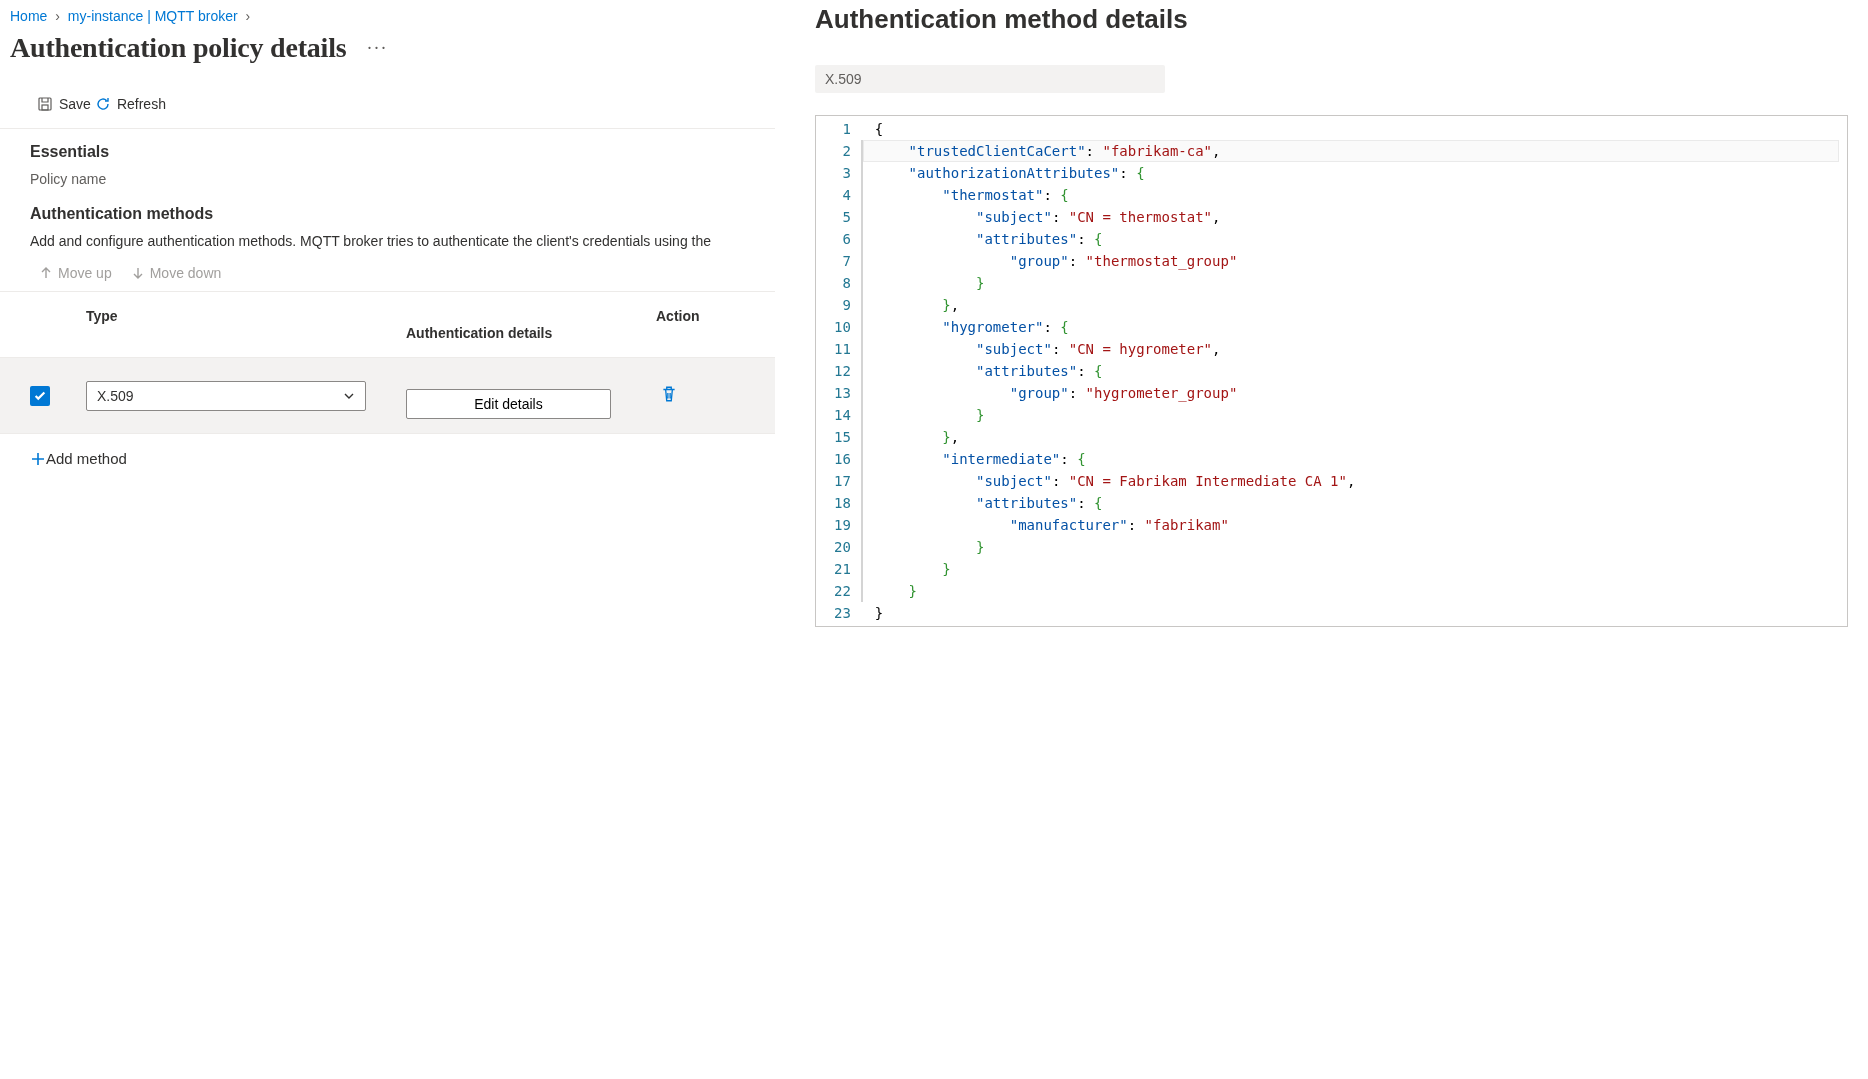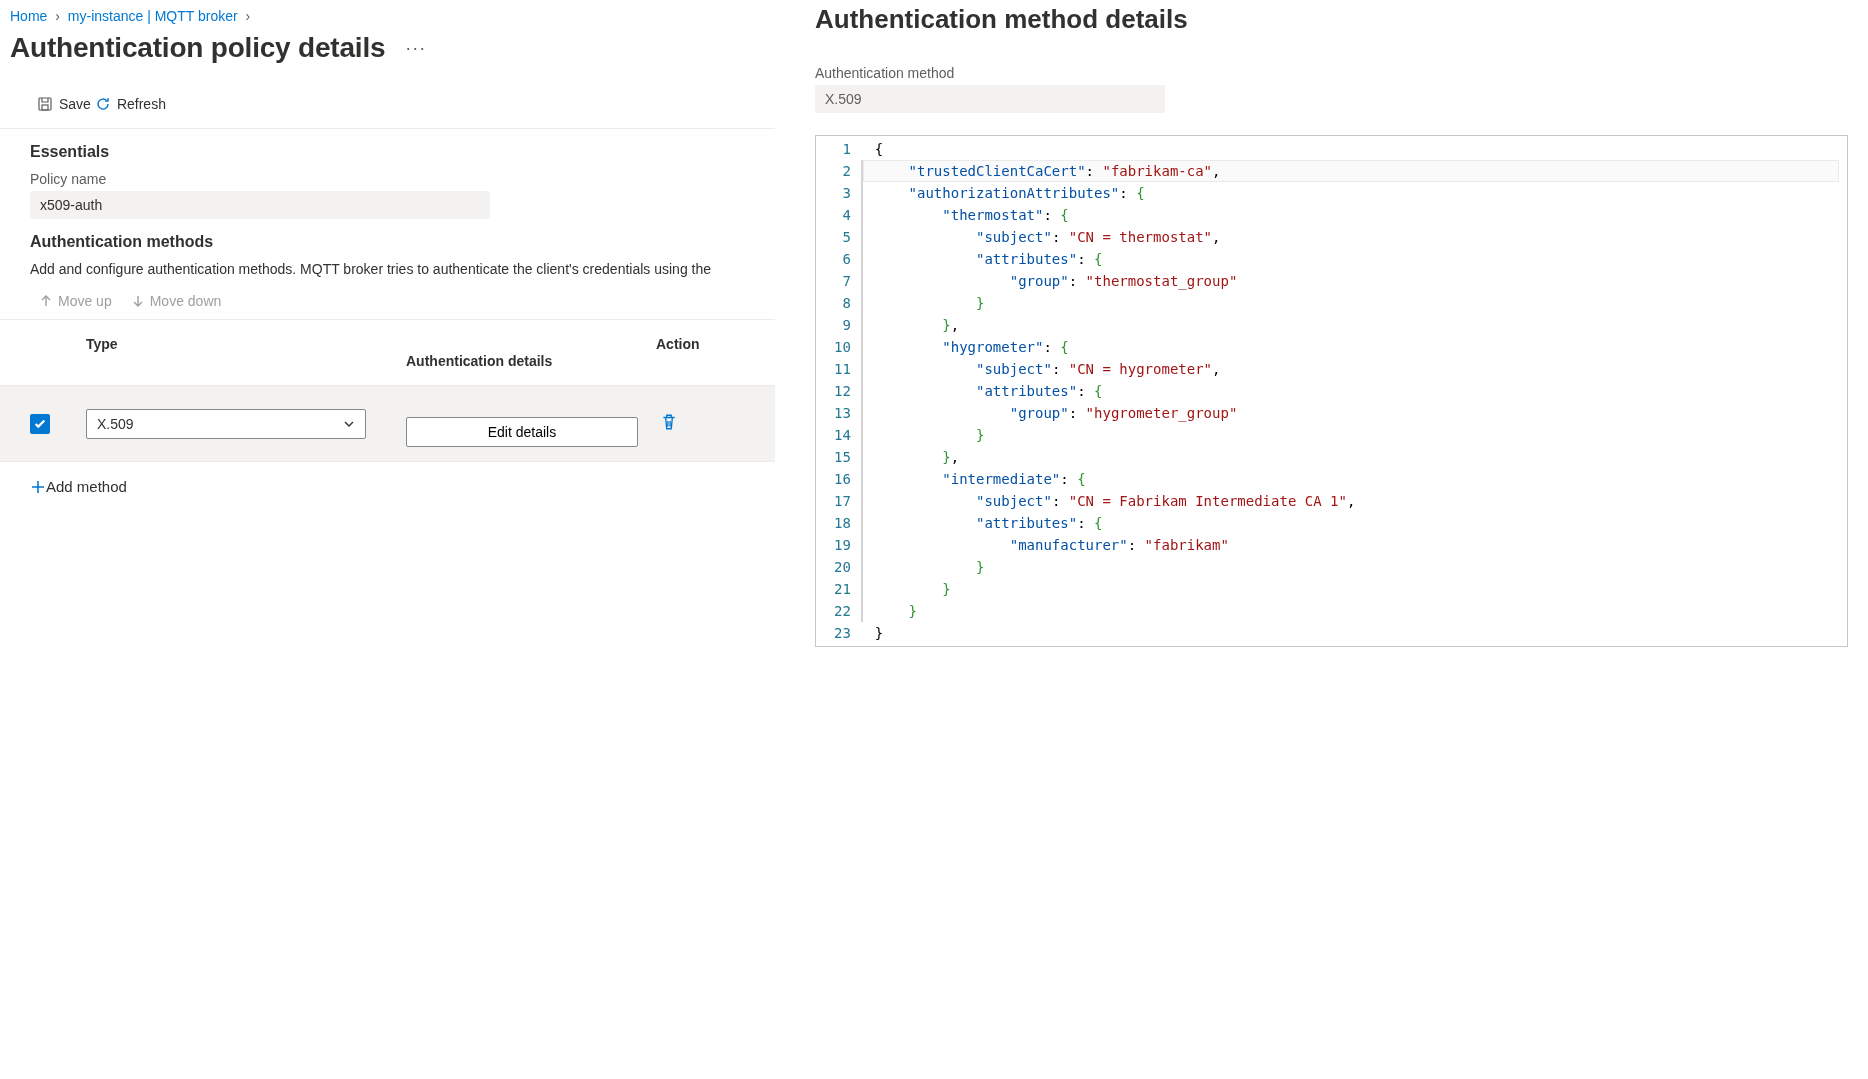--- a/index.html
+++ b/index.html
@@ -35,20 +35,21 @@
     }
     .breadcrumb .sep {
       color: #605e5c;
       margin: 0 4px;
     }
     
     .page-title-row {
       display: flex;
       align-items: center;
       padding: 4px 10px 16px;
+      font-family: Liberation Serif, serif;
     }
     .page-title {
       font-size: 28px;
       font-weight: 600;
       letter-spacing: -0.2px;
     }
     .more-btn {
       margin-left: 20px;
       color: #605e5c;
       cursor: pointer;
@@ -172,21 +173,21 @@
       border-radius: 2px;
       background: #fff;
       font-size: 14px;
       display: flex;
       align-items: center;
       justify-content: space-between;
       cursor: pointer;
     }
     .type-select svg { width: 12px; height: 12px; }
     .edit-btn {
-      width: 232px;
+      width: 205px;
       padding: 6px 10px;
       border: 1px solid #8a8886;
       border-radius: 2px;
       background: #fff;
       font-size: 14px;
       text-align: center;
       cursor: pointer;
     }
     .delete-btn {
       background: none;
@@ -299,21 +300,20 @@
         <path d="M13 8a5 5 0 1 1-1.5-3.5"></path>
         <path d="M13 2v3h-3"></path>
       </svg>
       <span>Refresh</span>
     </button>
   </div>
 
   <div class="section">
     <div class="section-title">Essentials</div>
     <div class="field-label">Policy name</div>
-    <input class="readonly-input" readonly="" value="x509-auth" style="">
   </div>
 
   <div class="section">
     <div class="section-title">Authentication methods</div>
     <div class="section-desc">Add and configure authentication methods. MQTT broker tries to authenticate the client's credentials using the</div>
   </div>
 
   <div class="move-toolbar">
     <button class="move-btn">
       <svg viewBox="0 0 16 16" fill="none" stroke="#a19f9d" stroke-width="1.4">
@@ -370,21 +370,20 @@
         <path d="M8 2v12M2 8h12"></path>
       </svg>
     <span>Add method</span>
   </button>
 </div>
 
 <div class="right-panel">
   <h2 class="right-title">Authentication method details</h2>
 
   <div class="right-section">
-    <div class="field-label">Authentication method</div>
     <input class="right-readonly" readonly="" value="X.509" style="">
   </div>
 
   <div class="right-section">
     <div class="code-editor">
       <div class="gutter" id="gutter">
           <div>1</div>
           <div>2</div>
           <div>3</div>
           <div>4</div>

